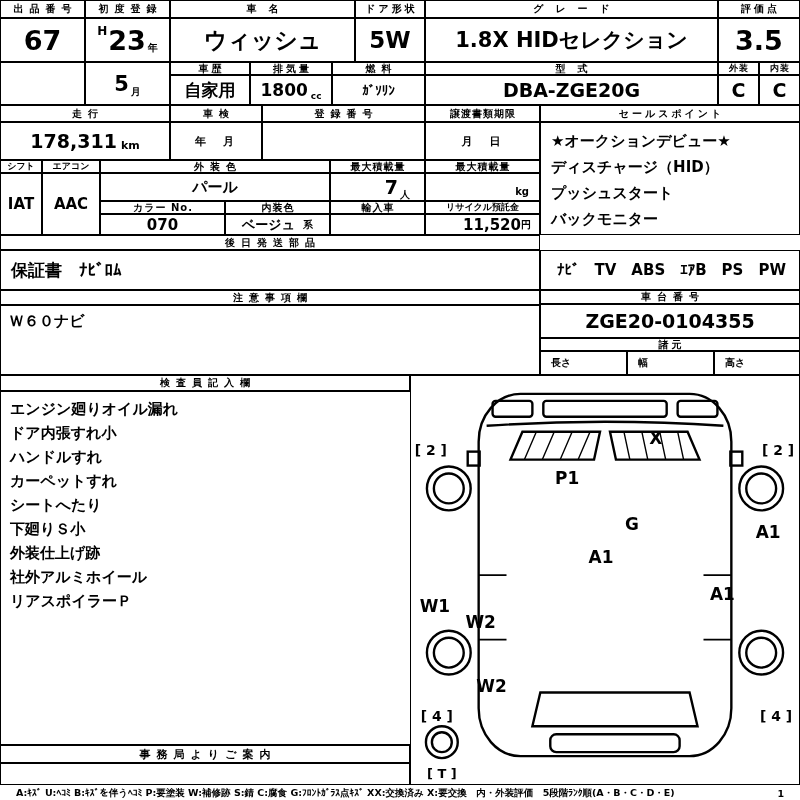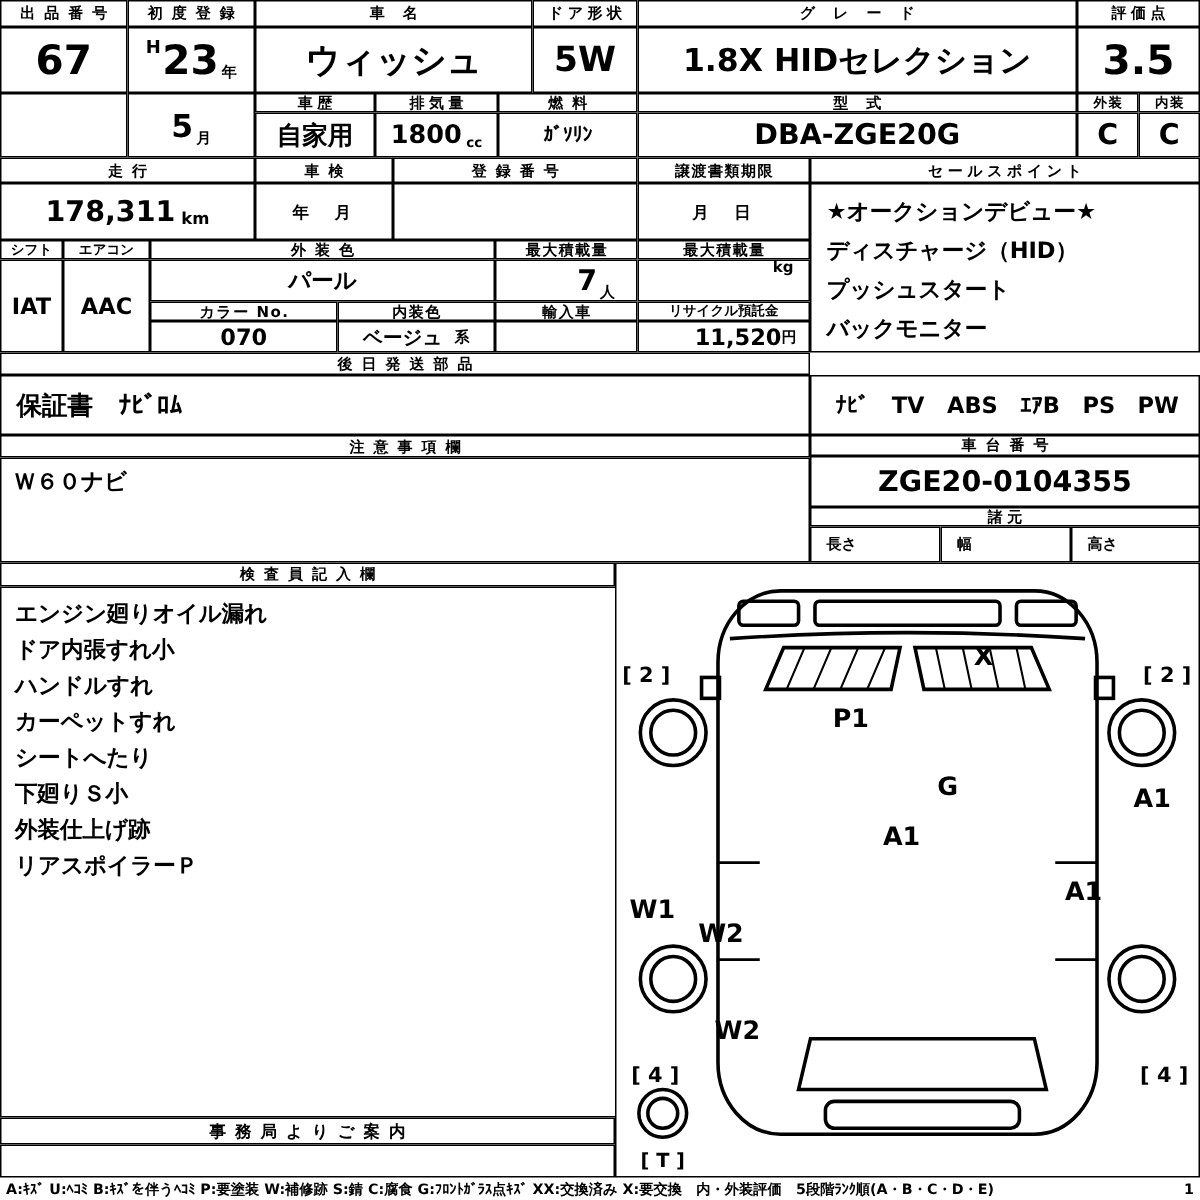--- a/index.html
+++ b/index.html
@@ -33,21 +33,21 @@
   .era { font-size:12px; font-weight:bold; position:relative; top:-9px; margin-right:1px; }
   .unit-low { font-size:9px; font-weight:bold; position:relative; top:6px; margin-left:3px; }
   .unit-mid { font-size:11px; font-weight:bold; position:relative; top:4px; margin-left:4px; }
   .unit-b { font-size:10px; font-weight:bold; position:relative; top:8px; margin-left:2px; }
   .list { display:block; padding:5px 9px; }
   .list > div { line-height:24px; font-size:15px; font-weight:bold; }
   .sales-list { display:block; padding:5px 10px; }
   .sales-list > div { line-height:26px; font-size:15px; font-weight:bold; }
   .spec-cell { font-size:10px; font-weight:600; justify-content:flex-start; padding-left:10px; }
   .legend { position:absolute; left:0; top:786px; width:800px; height:14px; display:flex;
-            justify-content:space-between; align-items:center; padding:0 4px;
+            justify-content:space-between; align-items:center; padding:0 16px;
             font-size:9.5px; font-weight:600; white-space:nowrap; }
 </style>
 </head>
 <body>
 
 <div class="sheet">
 
   <div class="cell hdr" style="left:0;top:0;width:85px;height:18px">出品番号</div>
   <div class="cell hdr" style="left:85px;top:0;width:85px;height:18px">初度登録</div>
   <div class="cell hdr ls12" style="left:170px;top:0;width:185px;height:18px">車名</div>
@@ -113,21 +113,21 @@
   <div class="cell hdr ls1" style="left:330px;top:160px;width:95px;height:13px">最大積載量</div>
   <div class="cell hdr ls1" style="left:425px;top:160px;width:115px;height:13px">最大積載量</div>
 
   <div class="cell v15" style="left:0;top:173px;width:42px;height:62px">IAT</div>
   <div class="cell v15" style="left:42px;top:173px;width:58px;height:62px">AAC</div>
   <div class="cell v15" style="left:100px;top:173px;width:230px;height:28px">パール</div>
   <div class="cell right pr14" style="left:330px;top:173px;width:95px;height:28px">
     <span class="v20">7</span>
     <span class="unit-b">人</span>
   </div>
-  <div class="cell right pr10" style="left:425px;top:173px;width:115px;height:28px;align-items:flex-end;padding-bottom:16px">
+  <div class="cell right pr10" style="left:425px;top:173px;width:115px;height:28px;align-items:flex-end;padding-bottom:3px">
     <span class="u">kg</span>
   </div>
 
   <div class="cell hdr ls1" style="left:100px;top:201px;width:125px;height:13px">カラー No.</div>
   <div class="cell hdr ls1" style="left:225px;top:201px;width:105px;height:13px">内装色</div>
   <div class="cell hdr ls1" style="left:330px;top:201px;width:95px;height:13px">輸入車</div>
   <div class="cell hdr ls0 fs9" style="left:425px;top:201px;width:115px;height:13px">リサイクル預託金</div>
 
   <div class="cell v15" style="left:100px;top:214px;width:125px;height:21px">070</div>
   <div class="cell" style="left:225px;top:214px;width:105px;height:21px">
@@ -155,20 +155,21 @@
 
   <div class="cell hdr" style="left:0;top:375px;width:410px;height:16px">検査員記入欄</div>
   <div class="cell list" style="left:0;top:391px;width:426px;height:354px">
     <div>エンジン廻りオイル漏れ</div>
     <div>ドア内張すれ小</div>
     <div>ハンドルすれ</div>
     <div>カーペットすれ</div>
     <div>シートへたり</div>
     <div>下廻りＳ小</div>
     <div>外装仕上げ跡</div>
+    <div>社外アルミホイール</div>
     <div>リアスポイラーＰ</div>
   </div>
   <div class="cell hdr fs11" style="left:0;top:745px;width:410px;height:18px">事務局よりご案内</div>
   <div class="cell" style="left:0;top:763px;width:410px;height:22px"></div>
 
   <div class="cell" style="left:410px;top:375px;width:390px;height:410px">
     <svg viewBox="0 0 390 410" width="388" height="408" preserveAspectRatio="none">
       <g fill="none" stroke="#000" stroke-width="2.4">
 
         <circle cx="38" cy="113" r="22"></circle>

